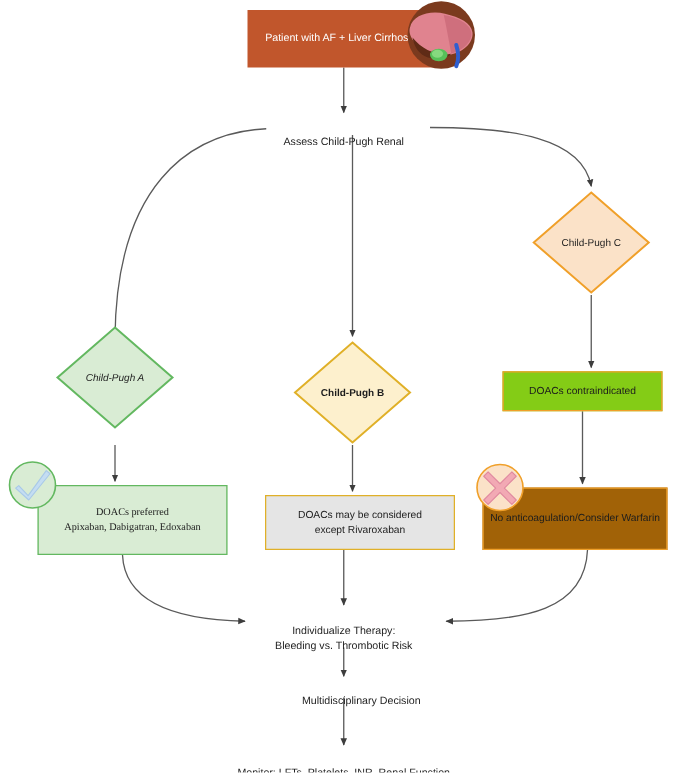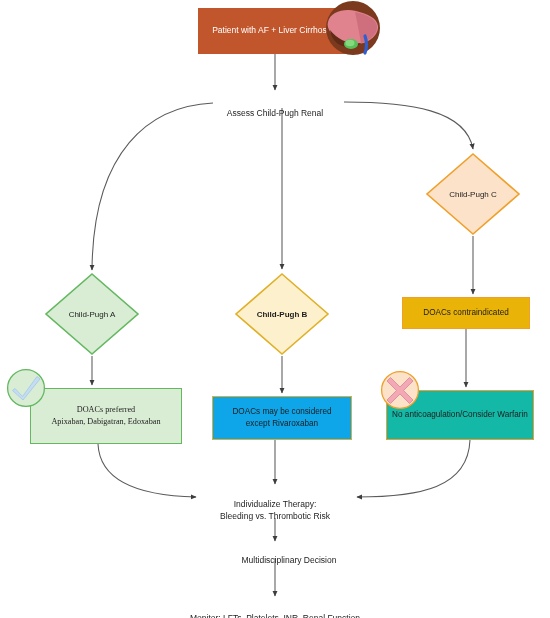--- a/index.html
+++ b/index.html
@@ -71,54 +71,54 @@
   }
   .diamond .dlabel {
     position: absolute;
     inset: 0;
     display: flex;
     align-items: center;
     justify-content: center;
     font-size: 8px;
     color: #1d1d1d;
   }
-  #dia-a { left: 44px; top: 272px; }
+  #dia-a { left: 44px; top: 260px; font-style: italic; }
   #dia-b { left: 234px; top: 272px; font-weight: bold; }
   #dia-c { left: 425px; top: 152px; }
 
   
   .rect {
     position: absolute;
     box-sizing: border-box;
     border-width: 1.2px;
     border-style: solid;
     display: flex;
     align-items: center;
     justify-content: center;
     text-align: center;
     font-size: 8.2px;
     white-space: pre-line;
     line-height: 1.45;
     color: #1d1d1d;
   }
   #box-contra {
     left: 402px; top: 297px; width: 128px; height: 32px;
-    background: #eab308; border-color: #f0a02a;
+    background: #84cc16; border-color: #f0a02a;
   }
   #box-green {
     left: 30px; top: 388px; width: 152px; height: 56px;
     background: #d9ecd4; border-color: #63b860; font-family: Liberation Serif, serif;
   }
   #box-yellow {
-    left: 212px; top: 396px; width: 140px; height: 44px;
-    background: #0ea5e9; border-color: #e0b028; align-items: center;
+    left: 212px; top: 396px; width: 152px; height: 44px;
+    background: #e5e5e5; border-color: #e0b028; align-items: center;
   }
   #box-orange {
     left: 386px; top: 390px; width: 148px; height: 50px;
-    background: #14b8a6; border-color: #f0a02a;
+    background: #a16207; border-color: #f0a02a;
   }
 
   
   .badge {
     position: absolute;
     width: 40px;
     height: 40px;
     z-index: 6;
   }
   #badge-check { left: 6px; top: 368px; }

